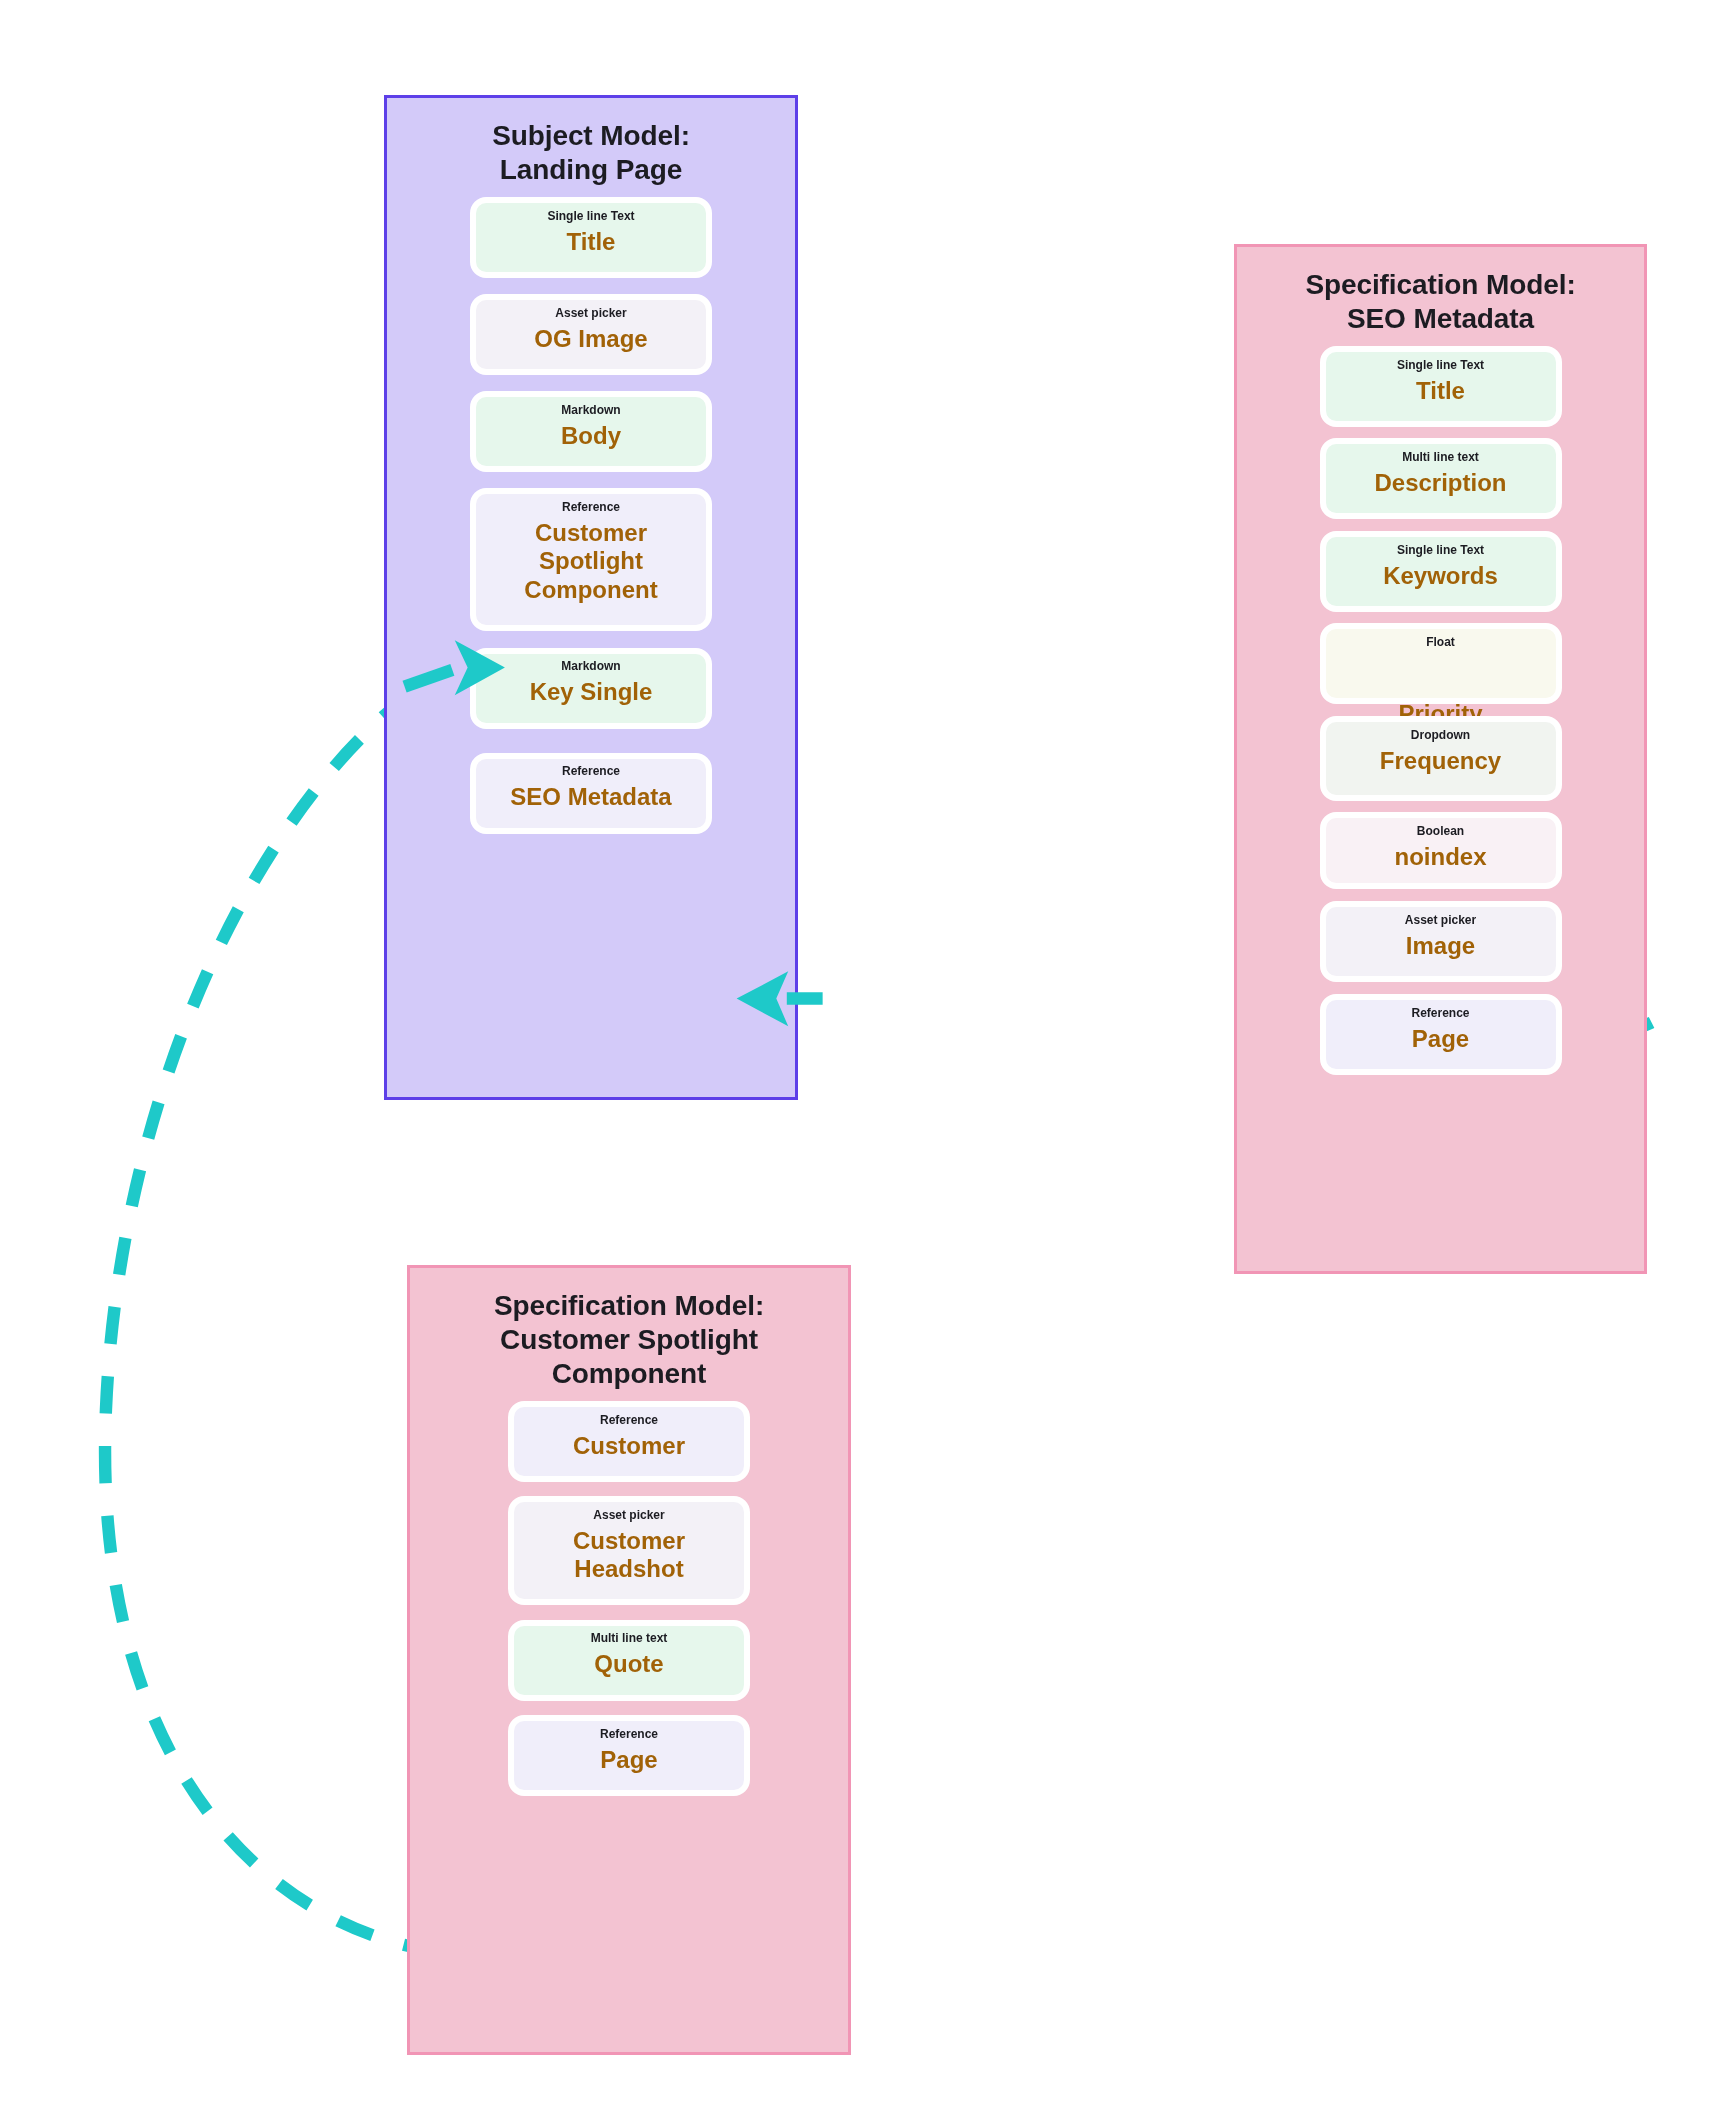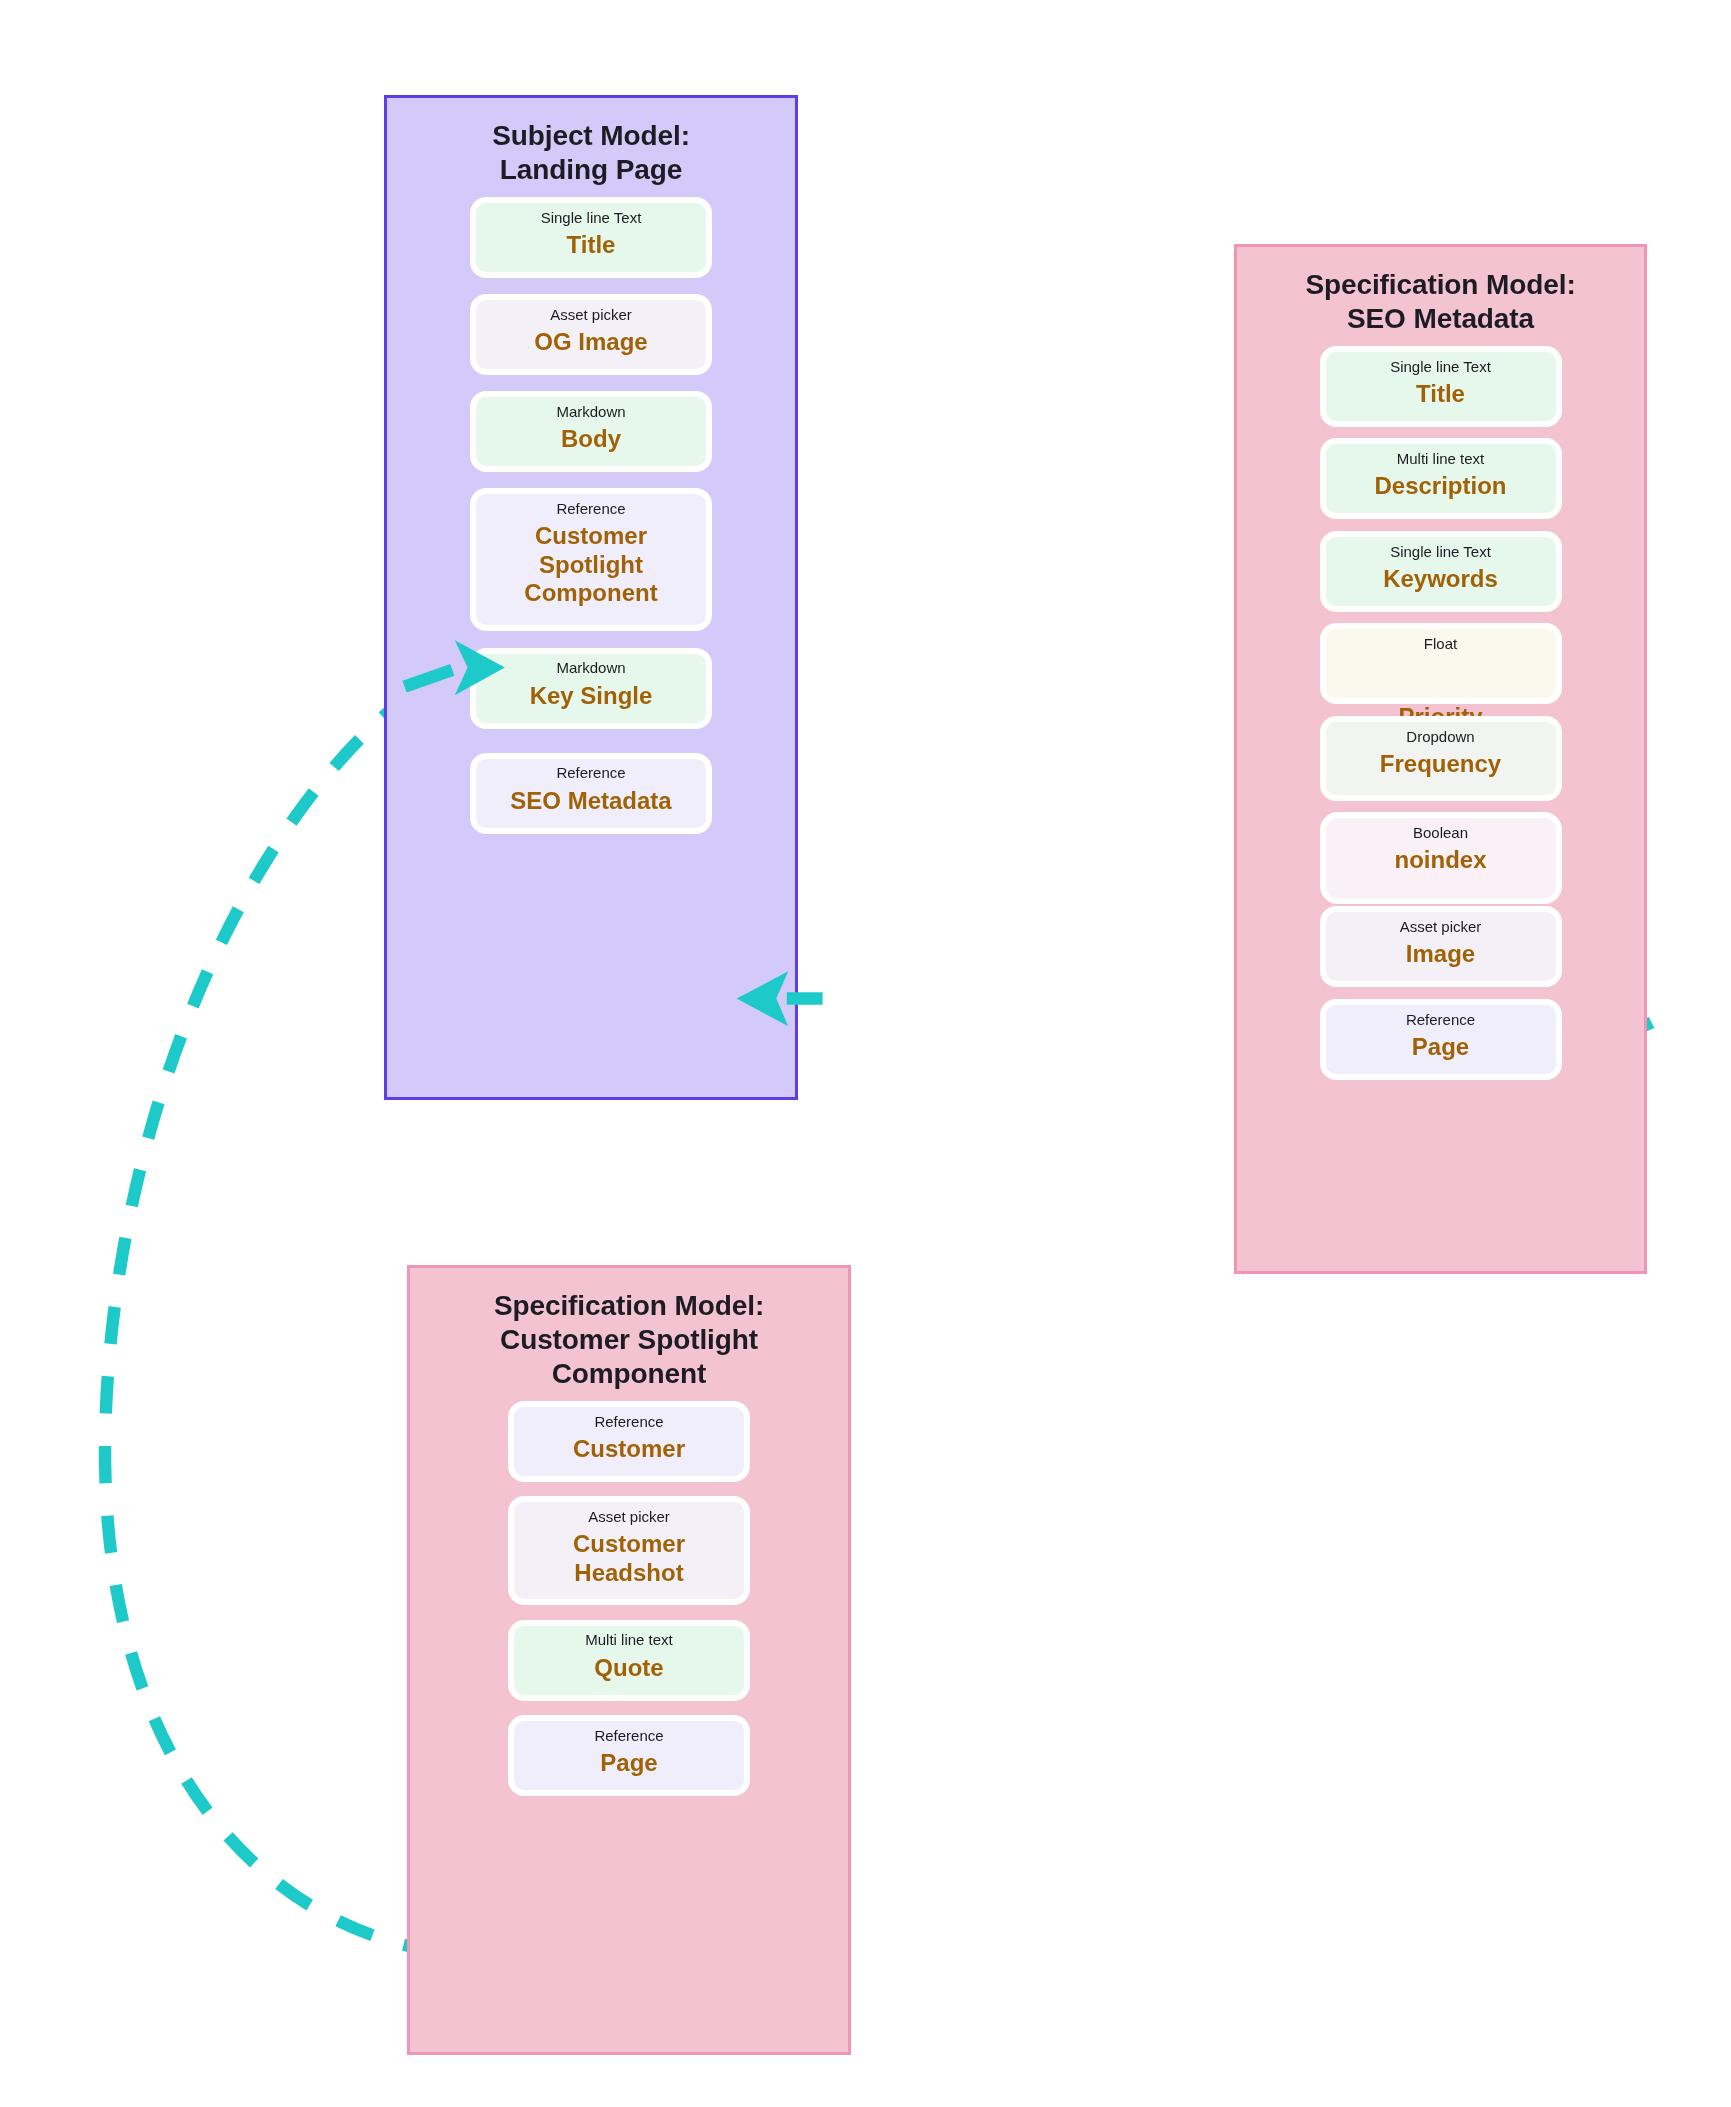--- a/index.html
+++ b/index.html
@@ -78,22 +78,22 @@
     border-radius: 16.2px;
     border: 6.2px solid #ffffff;
     display: flex;
     flex-direction: column;
     align-items: center;
     justify-content: flex-start;
     padding: 6.7px 8.6px 7.6px 8.6px;
     z-index: 3;
   }
   .field-type {
-    font-size: 15px;
-    font-weight: normal;
+    font-size: 12px;
+    font-weight: bold;
     color: #1c1c22;
     text-align: left;
     line-height: 1.1;
     margin-bottom: 4.8px;
   }
   .field-name {
     font-size: 24px;
     font-weight: bold;
     color: #a16207;
     text-align: center;
@@ -193,21 +193,21 @@
     <div class="field-card t-float" style="height:81px;margin-bottom:11.5px;">
       <div class="field-type">Float</div>
       <div class="field-name">Priority</div>
     </div>
 
     <div class="field-card t-dropdown" style="height:85px;margin-bottom:11.5px;">
       <div class="field-type">Dropdown</div>
       <div class="field-name">Frequency</div>
     </div>
 
-    <div class="field-card t-boolean" style="height:92px;margin-bottom:2px;border-radius:18px;">
+    <div class="field-card t-boolean" style="height:77px;margin-bottom:12px;">
       <div class="field-type">Boolean</div>
       <div class="field-name">noindex</div>
     </div>
 
     <div class="field-card t-asset" style="height:81px;margin-bottom:11.5px;">
       <div class="field-type">Asset picker</div>
       <div class="field-name">Image</div>
     </div>
 
     <div class="field-card t-ref" style="height:81px;">

